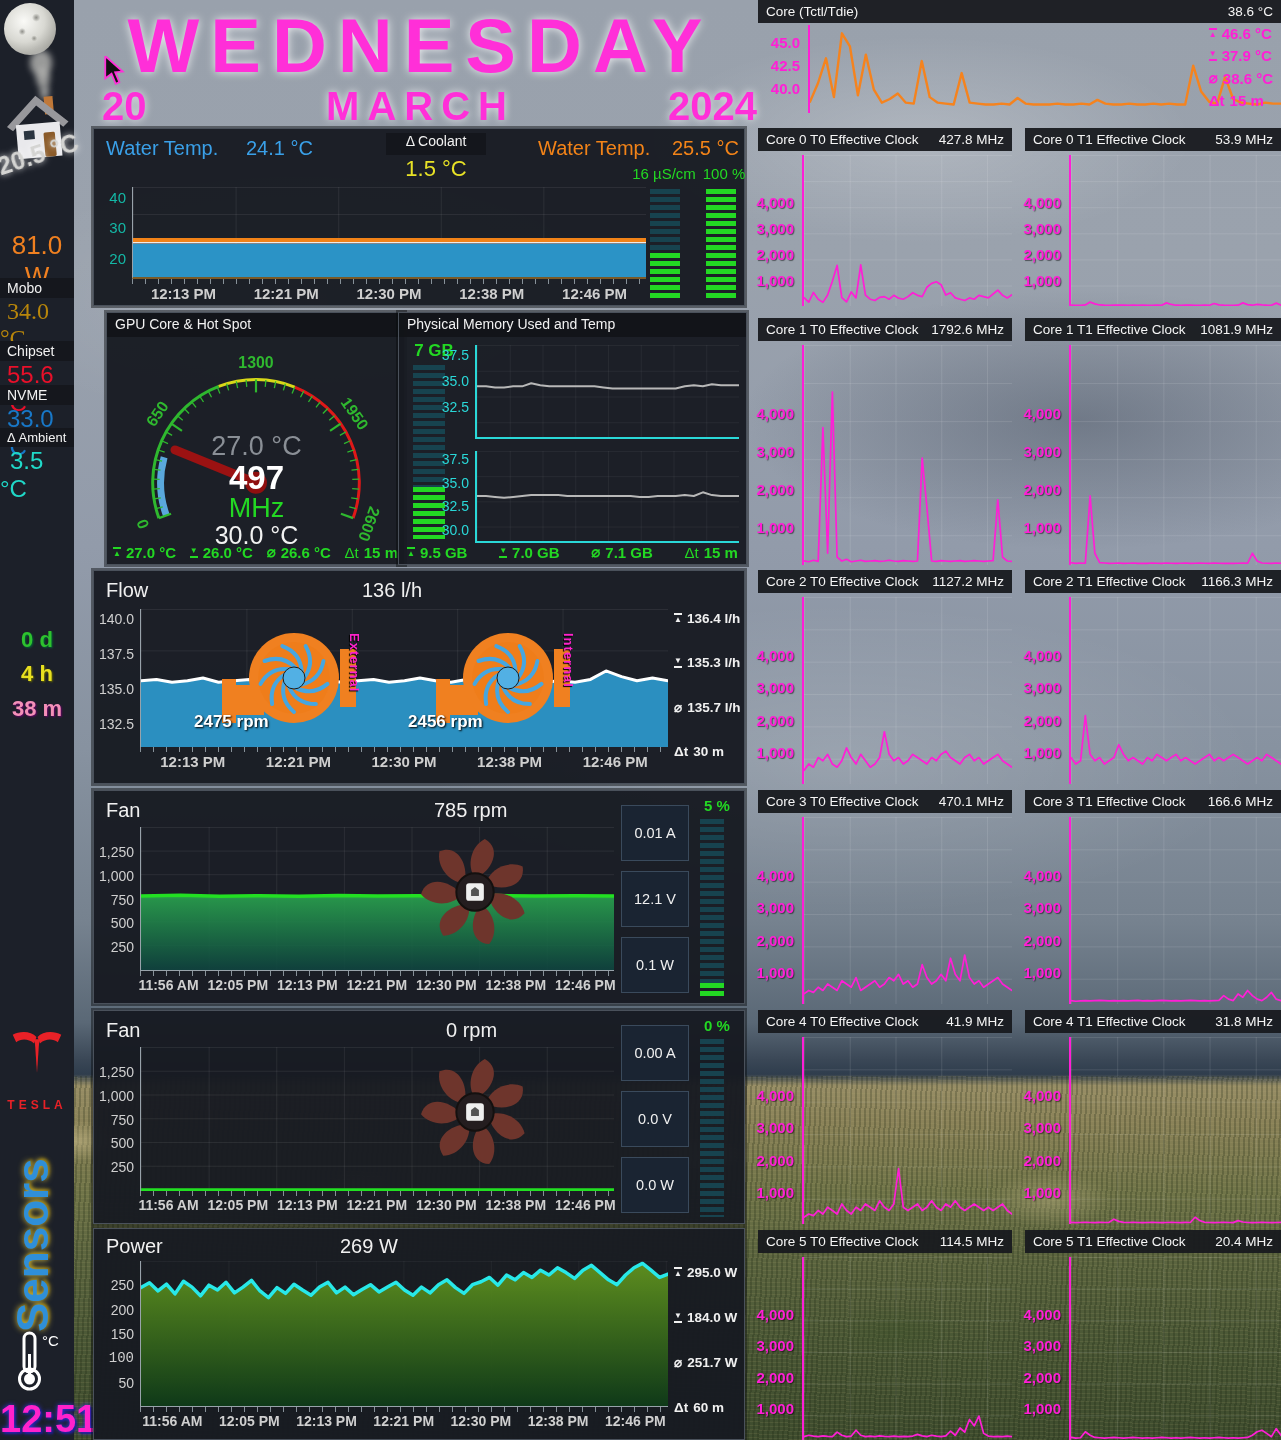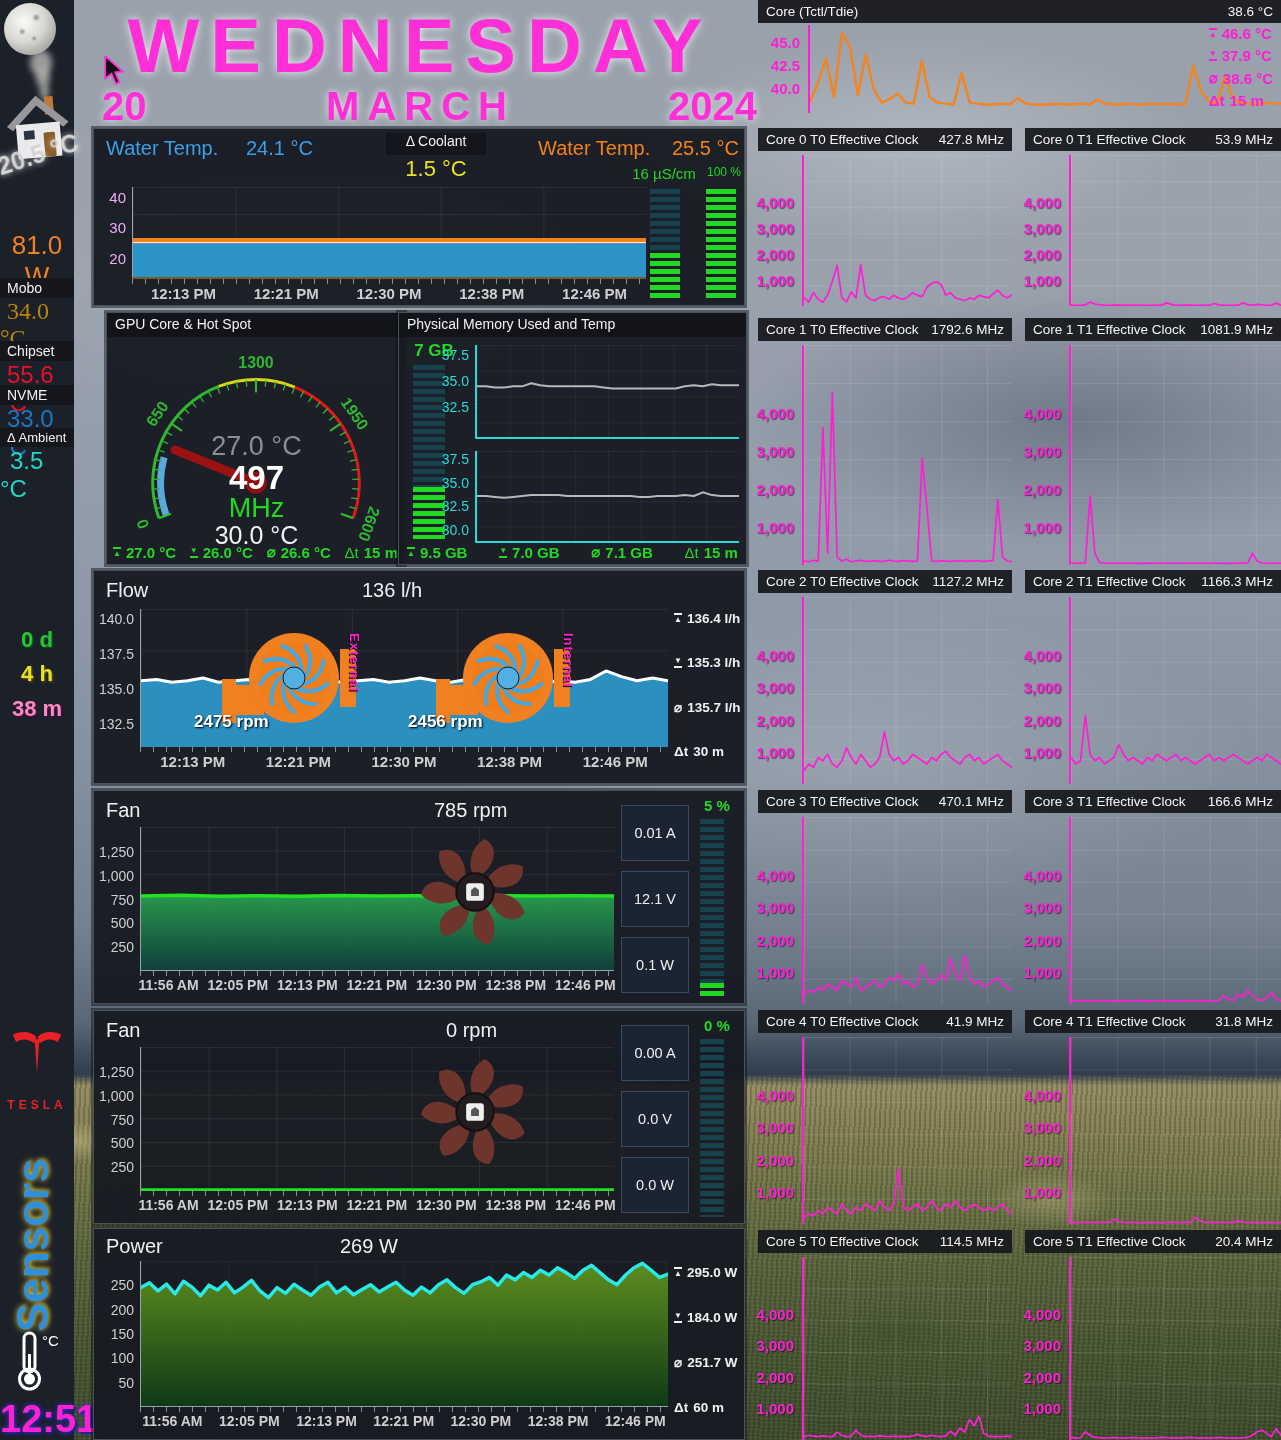--- a/index.html
+++ b/index.html
@@ -217,22 +217,22 @@
   </div>
 
   <div class="panel" id="water">
     <span class="ptitle" style="left:12px;top:8px;color:#3aa0e8;">Water Temp.</span>
     <span class="ptitle" style="left:152px;top:8px;color:#3aa0e8;">24.1 °C</span>
     <span style="position:absolute;left:292px;top:4px;width:100px;height:22px;background:#14161c;text-align:center;font-size:14px;color:#f2f2f2;">Δ Coolant</span>
     <span style="position:absolute;left:292px;top:27px;width:100px;text-align:center;font-size:22px;color:#e8e226;">1.5 °C</span>
     <span class="ptitle" style="left:444px;top:8px;color:#f28318;">Water Temp.</span>
     <span class="ptitle" style="left:578px;top:8px;color:#f28318;">25.5 °C</span>
     <span style="position:absolute;left:532px;top:36px;width:76px;text-align:center;font-size:15px;color:#23d823;">16 µS/cm</span>
-    <span style="position:absolute;left:608px;top:36px;width:44px;text-align:center;font-size:12px;color:#23d823;">100 %</span>
-    <div class="ytick-col" style="left:0;top:58px;width:36px;height:92px;font-size:15px;color:#f0abfc;">
+    <span style="position:absolute;left:608px;top:36px;width:44px;text-align:center;font-size:15px;color:#23d823;">100 %</span>
+    <div class="ytick-col" style="left:0;top:58px;width:36px;height:92px;font-size:15px;color:#14b8a6;">
         <span style="top: 10.8911%;">40</span>
         <span style="top: 43.8944%;">30</span>
         <span style="top: 76.8977%;">20</span>
       </div>
     <div class="plot" style="left:38px;top:58px;width:514px;height:92px;border-left:1px solid #98a2aa;border-bottom:2px solid #7a5a28;">
       <div class="plot-grid"></div>
     <svg viewBox="0 0 100 100" preserveAspectRatio="none" class="chart-svg">
           <polygon points="0.00,63.37 100.00,63.37 100,103 0,103" fill="#2b93c6"></polygon>
           <polyline points="0.00,61.72 100.00,61.72" fill="none" stroke="#ececec" stroke-width="2" stroke-linejoin="round" stroke-linecap="round" vector-effect="non-scaling-stroke"></polyline>
           <polyline points="0.00,58.75 100.00,58.75" fill="none" stroke="#f28318" stroke-width="4" stroke-linejoin="round" stroke-linecap="round" vector-effect="non-scaling-stroke"></polyline>
@@ -591,21 +591,21 @@
       </div>
   </div>
 
   <div class="panel" id="powerp">
     <span class="ptitle" style="left:12px;top:6px;">Power</span>
     <span class="ptitle" style="left:246px;top:6px;">269 W</span>
     <div class="ytick-col" style="left:0;top:32px;width:44px;height:146px;font-size:14px;color:#cfcfcf;">
         <span style="top: 16.6667%;">250</span>
         <span style="top: 33.3333%;">200</span>
         <span style="top: 50%;">150</span>
-        <span style="top: 66.6667%;">100</span>
+        <span style="top: 66.6667%; font-family: Liberation Mono, monospace;">100</span>
         <span style="top: 83.3333%;">50</span>
       </div>
     <div class="plot" style="left:46px;top:32px;width:528px;height:146px;border-left:1px solid #98a2aa;border-bottom:1px solid #98a2aa;">
       <div class="plot-grid" style="background-size:16.6% 20%;opacity:.3;"></div>
     <svg viewBox="0 0 100 100" preserveAspectRatio="none" class="chart-svg">
           <defs>
             <linearGradient id="grad1" x1="0" y1="0" x2="0" y2="1">
               <stop offset="0" stop-color="rgba(98,150,30,0.92)"></stop>
               <stop offset="1" stop-color="rgba(12,56,24,0.95)"></stop>
             </linearGradient>

